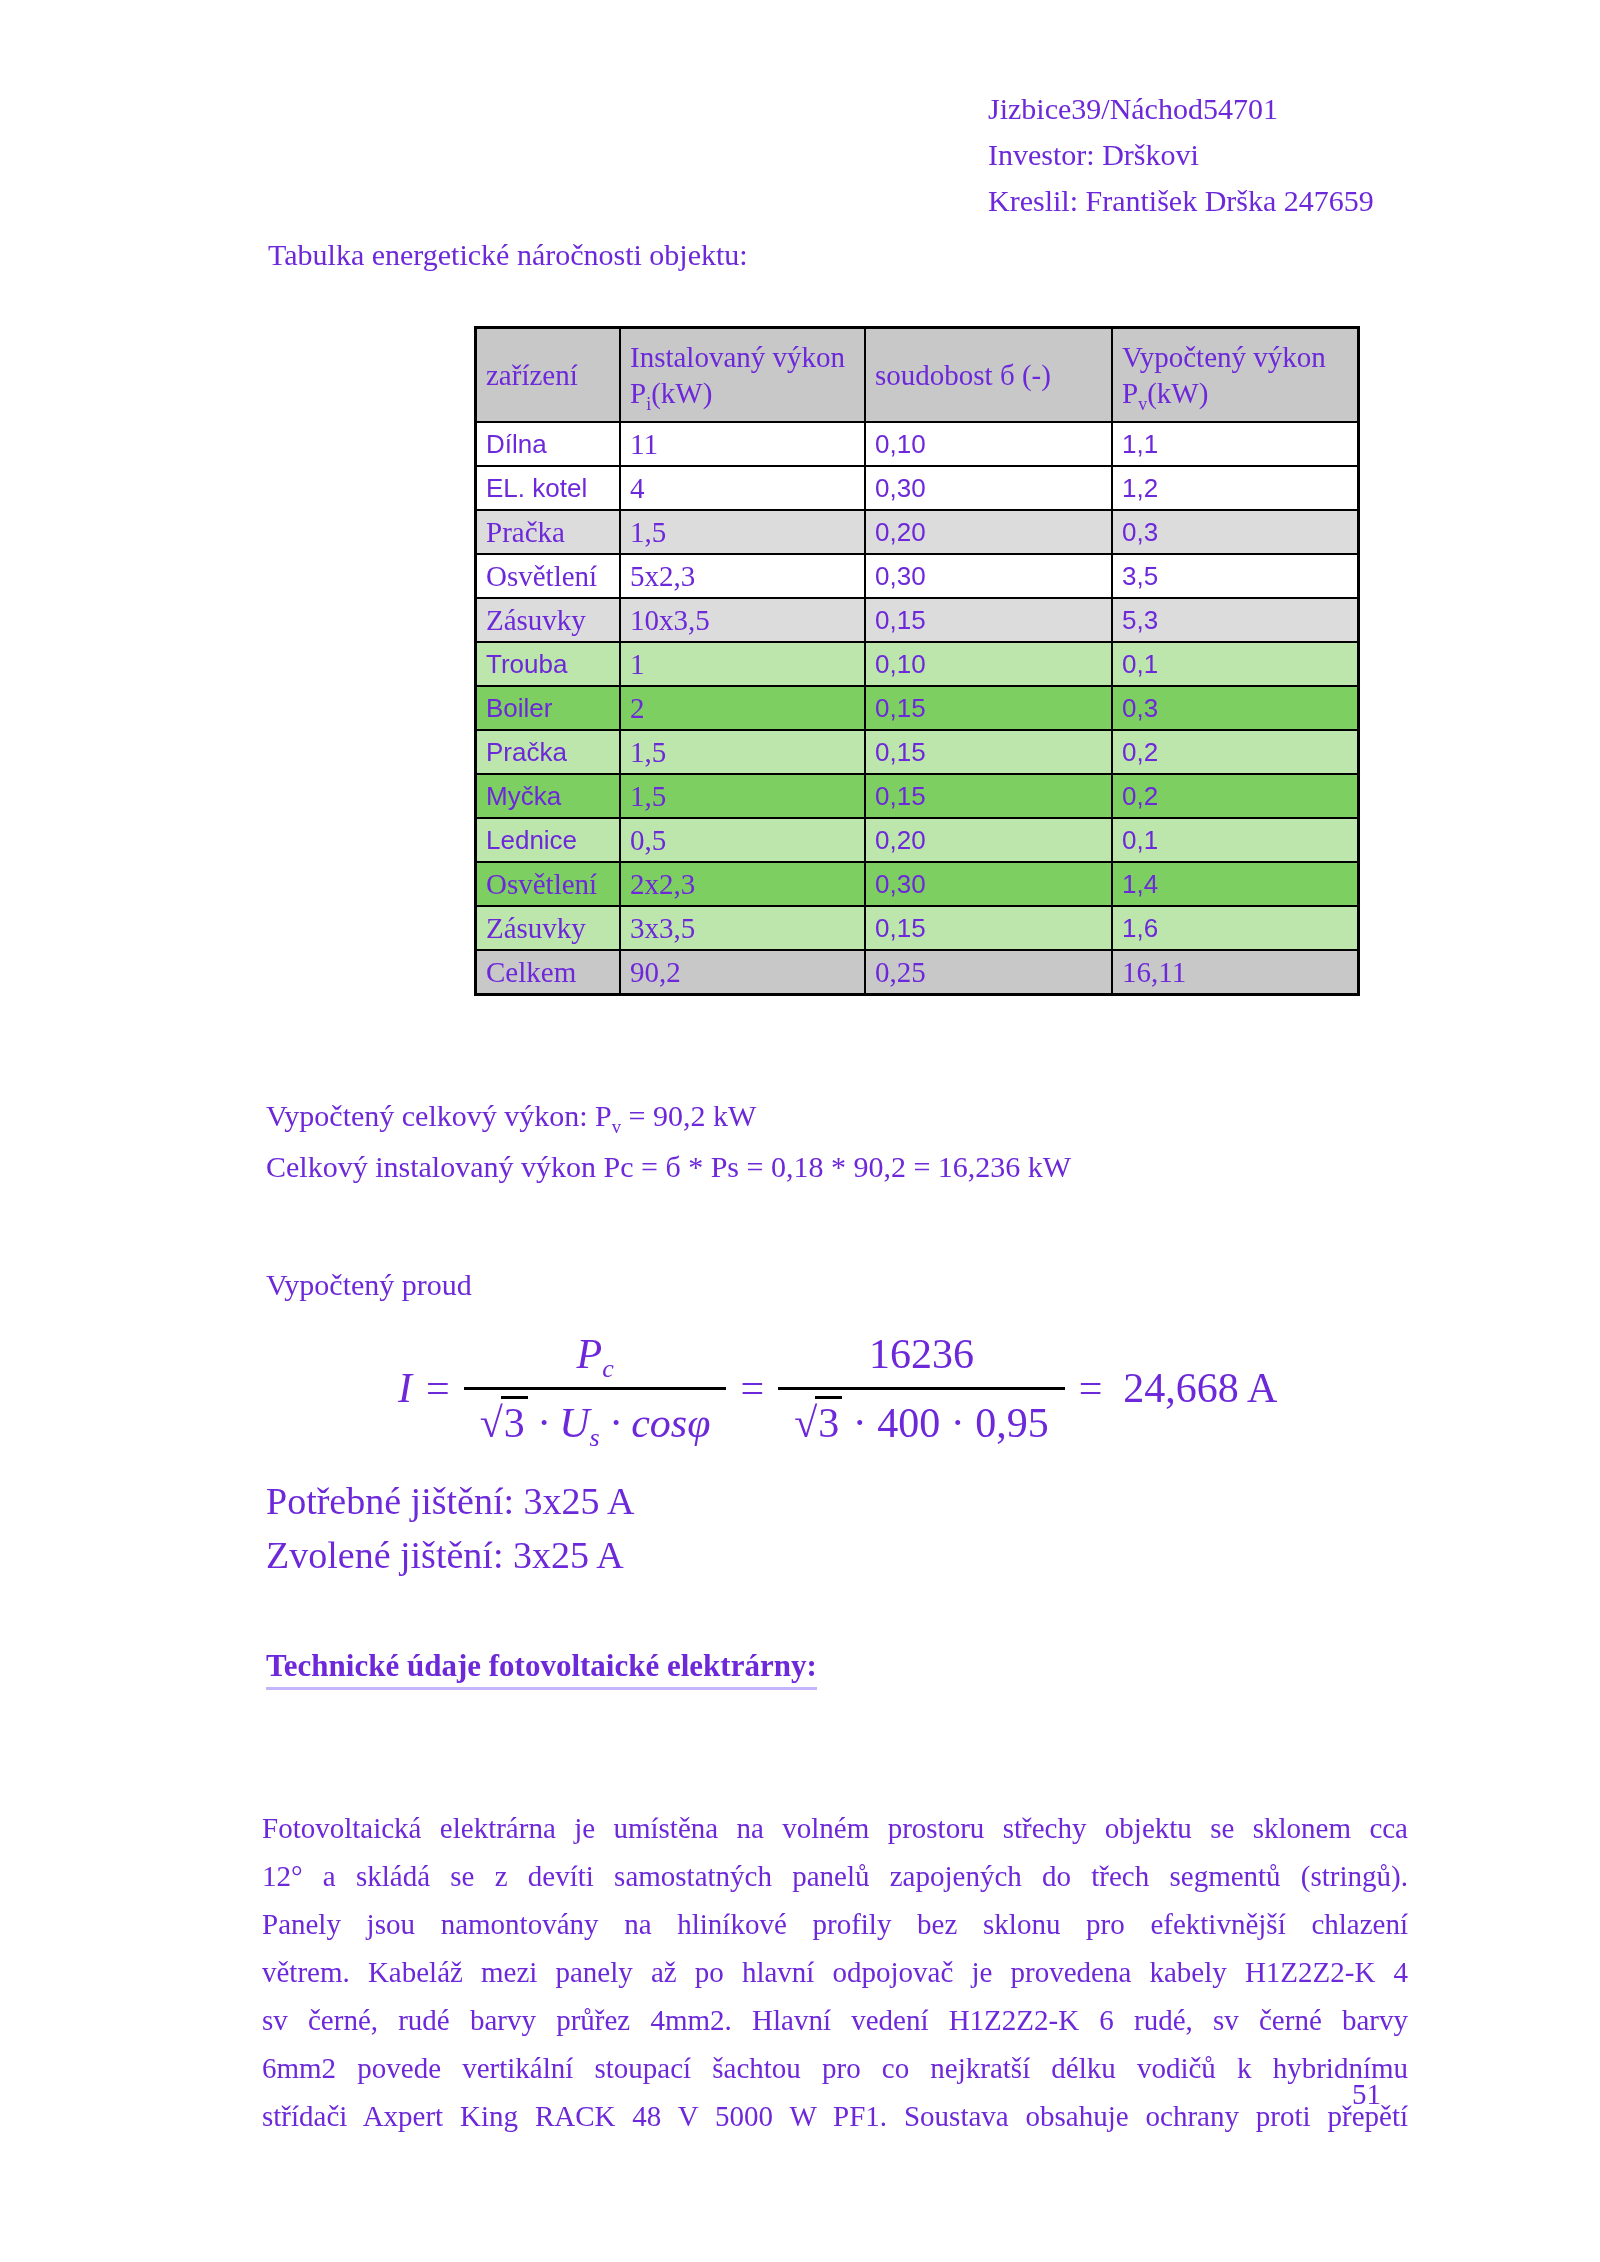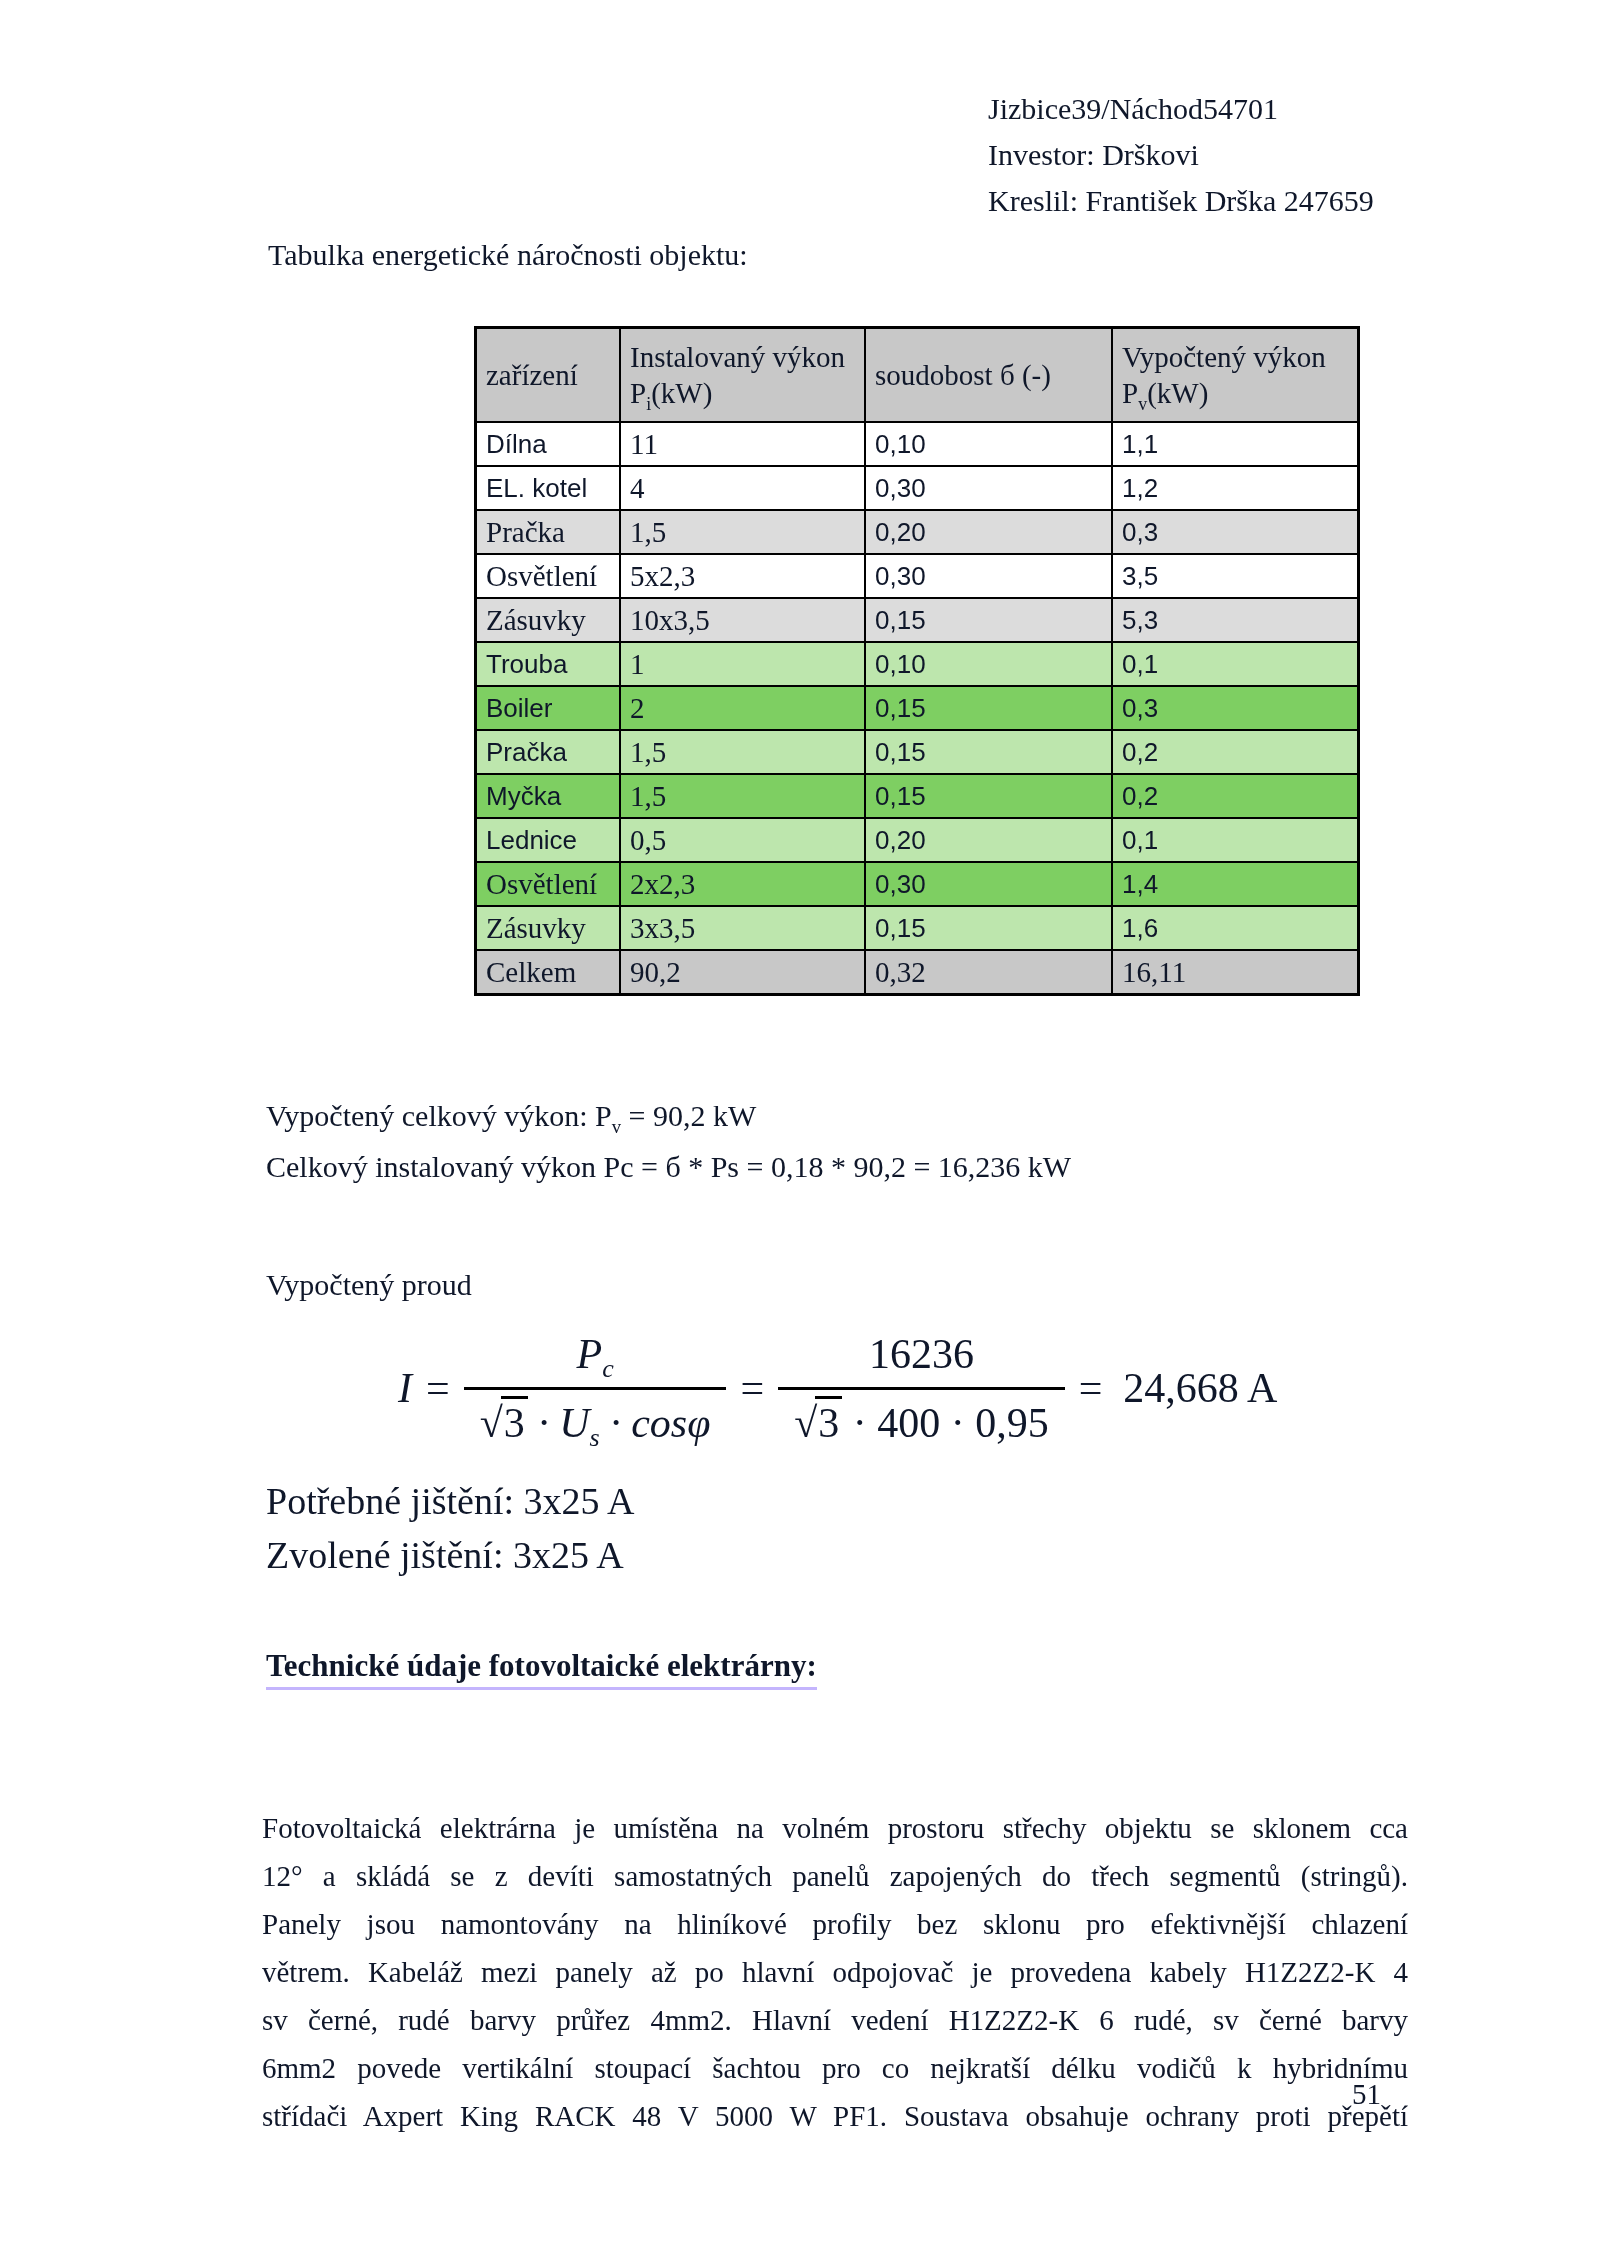--- a/index.html
+++ b/index.html
@@ -1,18 +1,18 @@
 <!DOCTYPE html>
 <html><head>
 <meta charset="utf-8">
 <style>
   html,body { margin:0; padding:0; background:#777; }
   .page {
     position:relative; width:1600px; height:2262px; margin:0 auto;
-    background:#ffffff; color:#0f172a;
+    background:#ffffff; color:#6d28d9;
     font-family:"Liberation Serif", serif;
     overflow:hidden;
   }
   
   .doc-header { position:absolute; left:988px; top:86px; font-size:30px; line-height:46px; }
   
   .table-title { position:absolute; left:268px; top:238px; font-size:30px; }
   table.energy-table {
     position:absolute; left:474px; top:302px;
     border-collapse:collapse; border:3px solid #000;
@@ -156,21 +156,21 @@
         </tr>
         <tr style="background: rgb(189, 230, 173);">
           <td class="col-device cell-serif">Zásuvky</td>
           <td class="col-pi cell-serif">3x3,5</td>
           <td class="col-s cell-sans">0,15</td>
           <td class="col-pv cell-sans">1,6</td>
         </tr>
         <tr style="background: rgb(200, 200, 200);">
           <td class="col-device cell-serif">Celkem</td>
           <td class="col-pi cell-serif">90,2</td>
-          <td class="col-s cell-serif">0,32</td>
+          <td class="col-s cell-serif">0,25</td>
           <td class="col-pv cell-serif">16,11</td>
         </tr>
       </tbody>
   </table>
 
   <div class="summary">
     <div class="keep-ws"><span>Vypočtený celkový výkon: P</span><sub>v</sub><span> = 90,2 kW</span></div>
     <div>Celkový instalovaný výkon Pc = б * Ps = 0,18 * 90,2 = 16,236 kW</div>
   </div>
 

